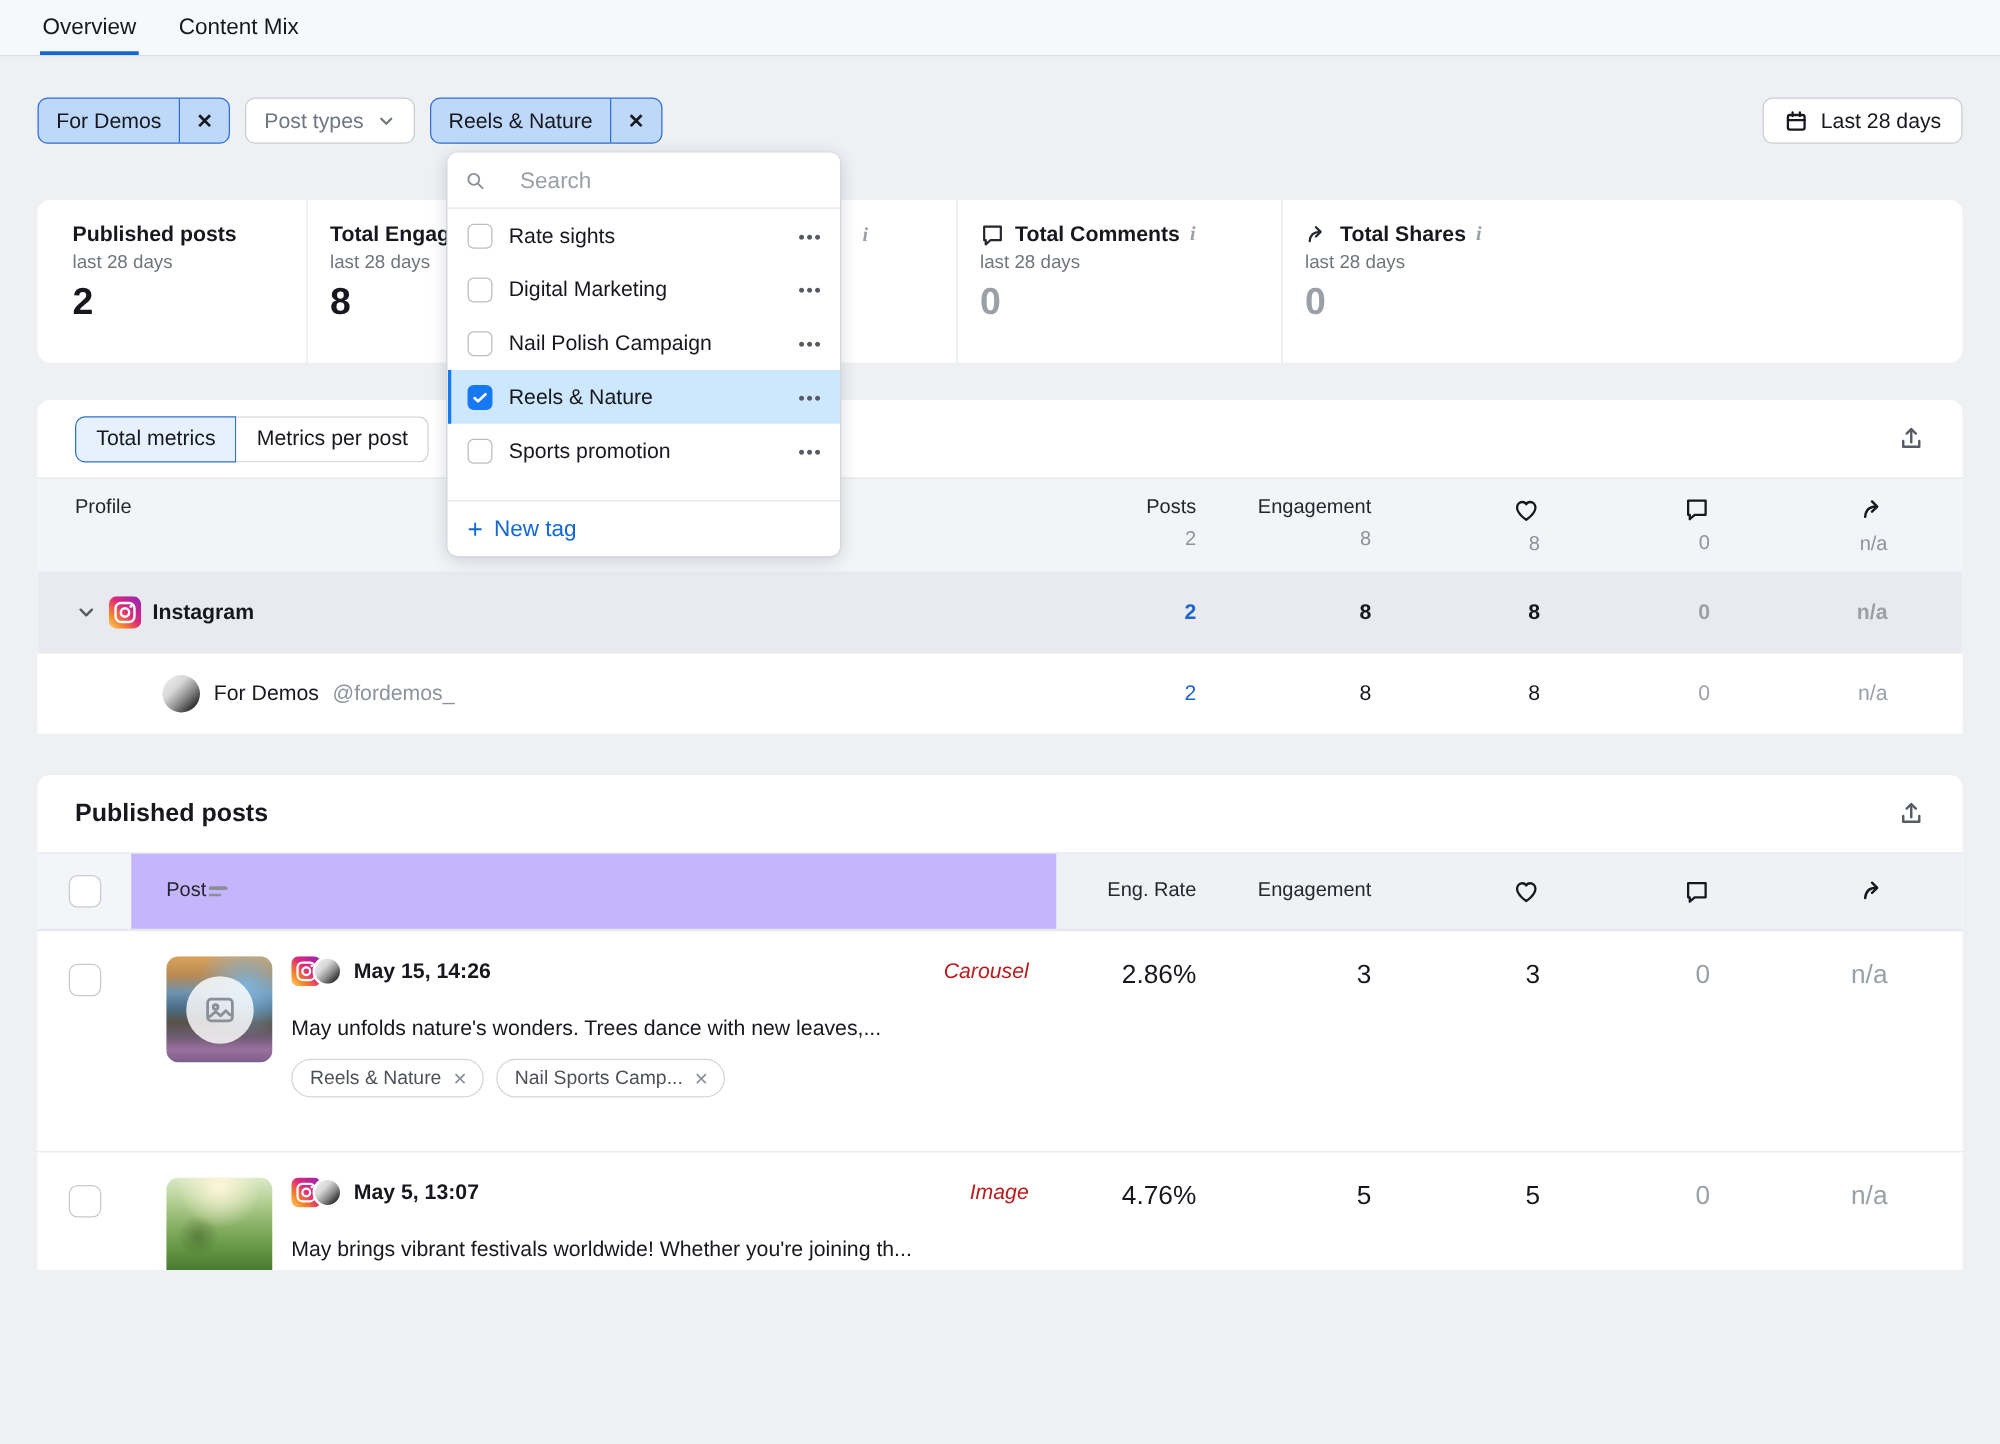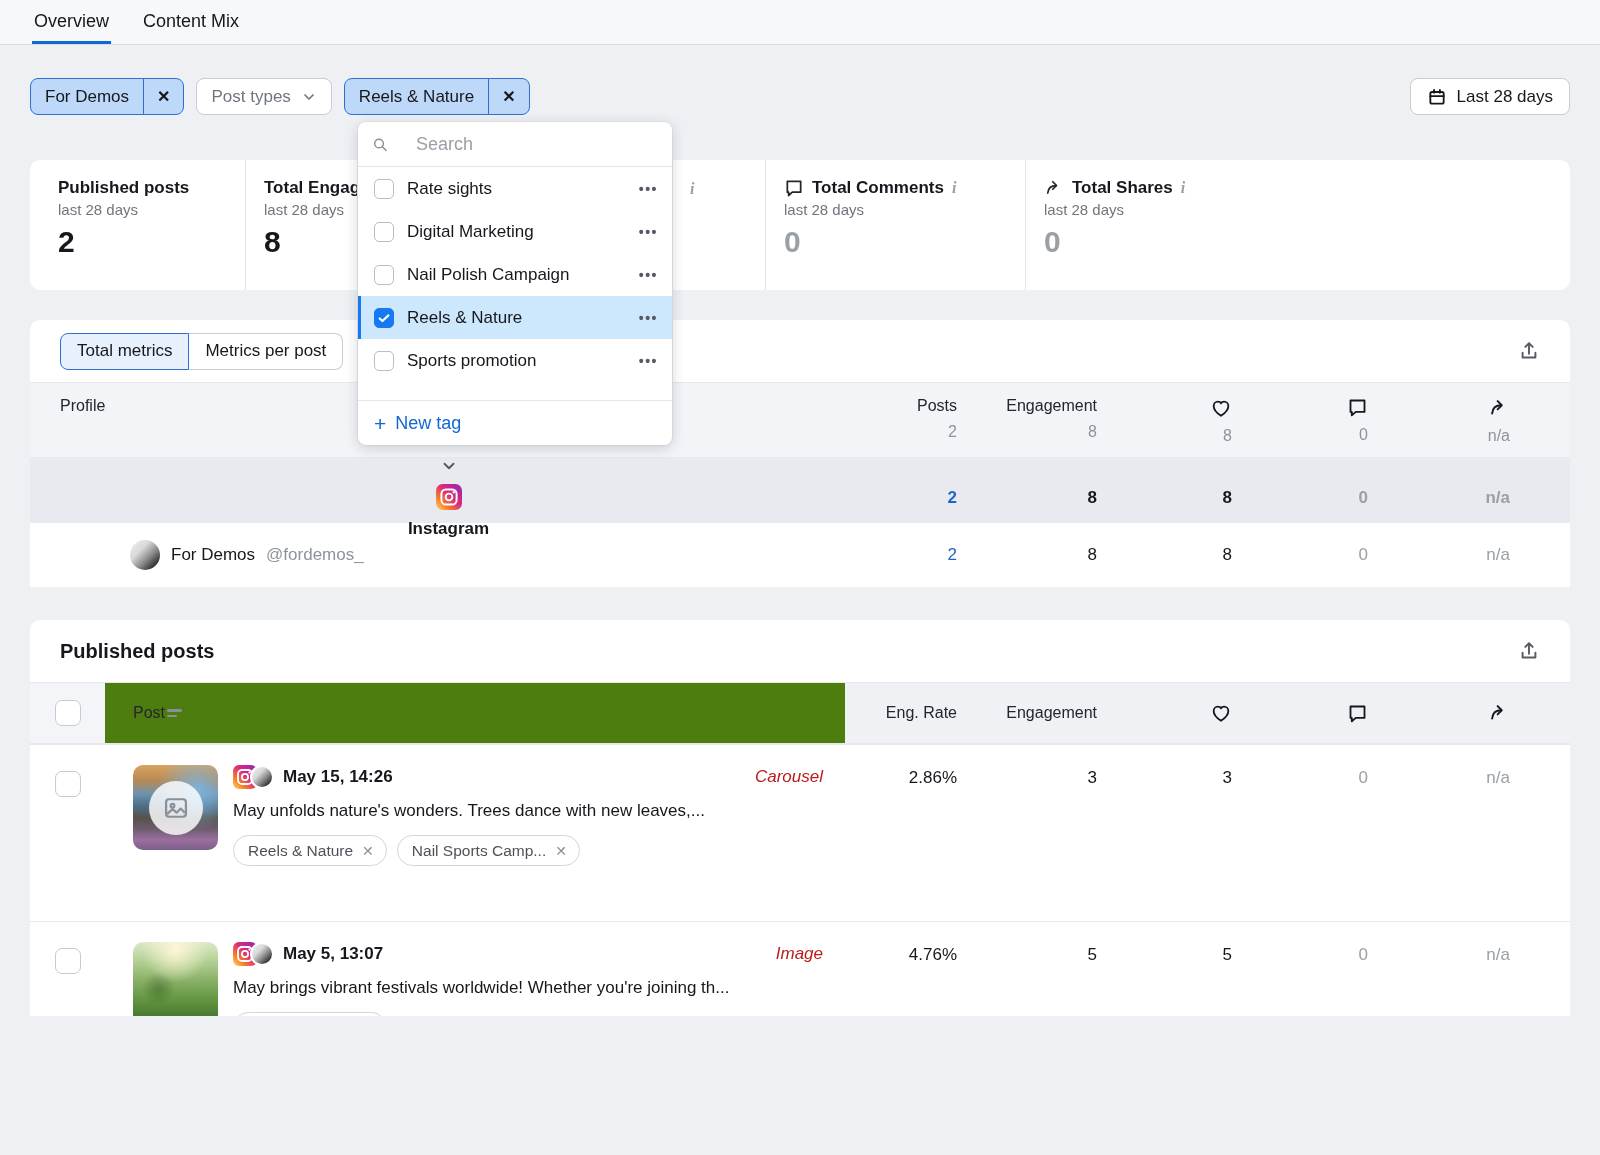--- a/index.html
+++ b/index.html
@@ -52,58 +52,58 @@
   .seg-btn.rest { border-left:none; border-radius:0 8px 8px 0;justify-content:center; }
   .export-btn { margin-left:auto; color:#565b63; cursor:pointer; display:flex; }
   .mt-header { height:75px; background:#f3f4f7; border-top:1px solid #e6e8ec; padding-top:14px; align-items:start; }
   .col-label { font-size:16px; color:#23262b; }
   .col-value { font-size:16px; color:#8d939c; margin-top:8px; }
   .row-ig { height:66px; background:#e9eaef; align-items:center; font-size:17px; font-weight:bold; }
   .row-ig .cell-gray { color:#9aa0a6; }
   .row-prof { height:64px; background:#fff; align-items:center; font-size:17px; }
   .row-prof .cell-gray { color:#9aa0a6; }
   .link-blue { color:#1e66cb; cursor:pointer; }
-  .ig-left { display:flex; align-items:center; gap:9px;flex-direction:column; }
+  .ig-left { display:flex; align-items:center; gap:9px; }
   .prof-left { display:flex; align-items:center; gap:11px; padding-left:70px; }
   .handle { color:#8d939c; }
   .avatar { width:30px; height:30px; border-radius:50%; background:linear-gradient(135deg,#f2f2f2 0%,#d8d8d8 35%,#8c8c8c 60%,#2e2e2e 85%); flex:none; }
 
   
   .posts-card { margin:35px 30px 0; height:508px; background:#fff; border-radius:10px; overflow:hidden; }
   .pp-title-row { height:62px; display:flex; align-items:center; padding:0 30px; }
   .pp-title { font-size:20px; font-weight:bold; }
   .pgrid { display:grid; grid-template-columns:75px 740px 1fr 140px 135px 136px 142px; padding-right:60px; }
   .pp-header { height:62px; background:#f0f1f5; border-top:1px solid #e6e8ec; border-bottom:1px solid #e6e8ec; align-items:center; }
   .pp-header .cb-cell { background:#f4f5f8; height:100%; display:flex; align-items:center; justify-content:center; }
-  .pp-header .post-cell { background:#4d7c0f; height:100%; display:flex; align-items:center; gap:2px; padding-left:28px; cursor:pointer; }
+  .pp-header .post-cell { background:#c4b5fd; height:100%; display:flex; align-items:center; gap:2px; padding-left:28px; cursor:pointer; }
   .checkbox { width:26px; height:26px; border:1.5px solid #c7cad0; border-radius:7px; background:#fff; cursor:pointer; flex:none; }
   .sort-icon { display:flex; flex-direction:column; gap:3px; }
   .sort-icon i { display:block; height:2.5px; background:#8a8f98; border-radius:2px; }
   .post-row { min-height:177px; border-top:1px solid #e8e9ed; align-items:start; }
   .post-row:first-of-type { border-top:none; }
   .post-row .cb-cell { display:flex; justify-content:center; padding-top:26px; }
   .post-row .post-cell { display:flex; gap:15px; padding:20px 22px 0 28px; }
   .thumb { width:85px; height:85px; border-radius:10px; flex:none; position:relative; }
   .thumb-coast { background:radial-gradient(circle at 75% 30%, #7fb2d9 0%, rgba(127,178,217,0) 45%),
     linear-gradient(180deg,#d9a35f 0%,#b98a52 18%,#6e93af 34%,#4c6f88 48%,#57524a 62%,#6e5d72 76%,#9b6f9e 88%,#7d5e8b 100%); }
   .thumb-festival { background:radial-gradient(circle at 50% 8%, #fdf6d8 0%, rgba(253,246,216,0) 38%),
     radial-gradient(circle at 30% 55%, rgba(30,60,20,0.35) 0%, rgba(30,60,20,0) 22%),
     linear-gradient(180deg,#dce9c8 0%,#b8d39a 20%,#8ab167 45%,#679945 65%,#4c7d33 85%,#3c6b28 100%); }
   .thumb-overlay { position:absolute; left:50%; top:50%; transform:translate(-50%,-50%); width:54px; height:54px; border-radius:50%; background:rgba(255,255,255,0.82); display:flex; align-items:center; justify-content:center; color:#8a8f98; }
   .post-body { flex:1; min-width:0; }
   .post-line1 { display:flex; align-items:center; }
   .ig-badge { display:flex; flex:none; }
   .mini-avatar { width:24px; height:24px; border-radius:50%; border:2px solid #fff; margin-left:-7px; background:linear-gradient(135deg,#f2f2f2 0%,#d8d8d8 35%,#8c8c8c 60%,#2e2e2e 85%); flex:none; }
   .post-date { font-weight:bold; font-size:17px; margin-left:9px; }
   .post-type { margin-left:auto; font-style:italic; font-size:17px; color:#b91c1c; }
-  .post-text { margin-top:9px; font-size:17px; line-height:25px; }
+  .post-text { margin-top:21px; font-size:17px; line-height:25px; }
   .tag-row { margin-top:12px; display:flex; gap:10px; }
   .tag-pill { display:inline-flex; align-items:center; height:31px; border:1.5px solid #d3d5da; border-radius:16px; padding:0 12px 0 14px; font-size:15.5px; color:#4e5258; background:#fff; }
   .tag-x { margin-left:9px; color:#8a8f98; font-size:14px; cursor:pointer; }
-  .pm { font-size:17px; padding-top:23px; }
+  .pm { font-size:21px; padding-top:23px; }
   .pm.gray { color:#9aa0a6; }
 
   
   .dropdown { position:absolute; left:358px; top:122px; width:314px; background:#fff; border-radius:8px; box-shadow:0 3px 14px rgba(20,30,50,0.18), 0 0 0 1px #e6e8ec; z-index:50; overflow:hidden; }
   .dd-search { height:45px; display:flex; align-items:center; gap:28px; padding:0 14px; border-bottom:1px solid #e4e6ea; color:#8a8f98; }
   .dd-search input { border:none; outline:none; font-size:18px; width:100%; font-family:"Liberation Sans", sans-serif; color:#16181d; background:transparent; }
   .dd-search input::placeholder { color:#9aa0a6; }
   .dd-item { height:43px; display:flex; align-items:center; gap:13px; padding:0 14px 0 16px; font-size:17px; cursor:pointer; }
   .dd-item.selected { background:#cde7fc; box-shadow:inset 3px 0 0 #1779f2; }
   .dd-cb { width:20px; height:20px; border:1.5px solid #b9bdc4; border-radius:5px; background:#fff; flex:none; cursor:pointer; }

